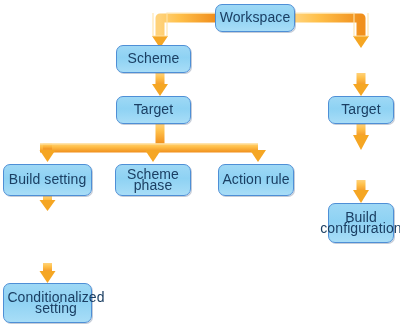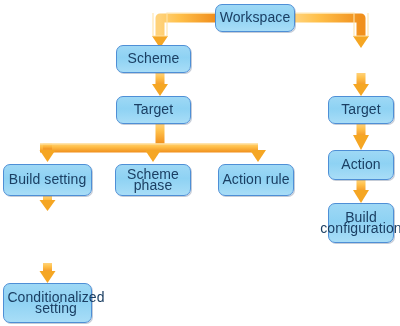--- a/index.html
+++ b/index.html
@@ -135,23 +135,20 @@
   </div>
   <div class="node" style="left: 3px; top: 164px; width: 89px; height: 32px;">
     <span>Build setting</span>
   </div>
   <div class="node" style="left: 115px; top: 164px; width: 76px; height: 32px;">
     <span>Scheme phase</span>
   </div>
   <div class="node" style="left: 218px; top: 164px; width: 76px; height: 32px;">
     <span>Action rule</span>
   </div>
-  <div class="node" style="left: 328px; top: 150px; width: 66px; height: 30px;">
-    <span>Action</span>
-  </div>
   <div class="node" style="left: 328px; top: 203px; width: 66px; height: 40px;">
     <span>Build configuration</span>
   </div>
   <div class="node" style="left: 3px; top: 283px; width: 89px; height: 40px; padding-left: 20px;">
     <span>Conditionalized setting</span>
   </div>
 
 </div>
 
 </body></html>

